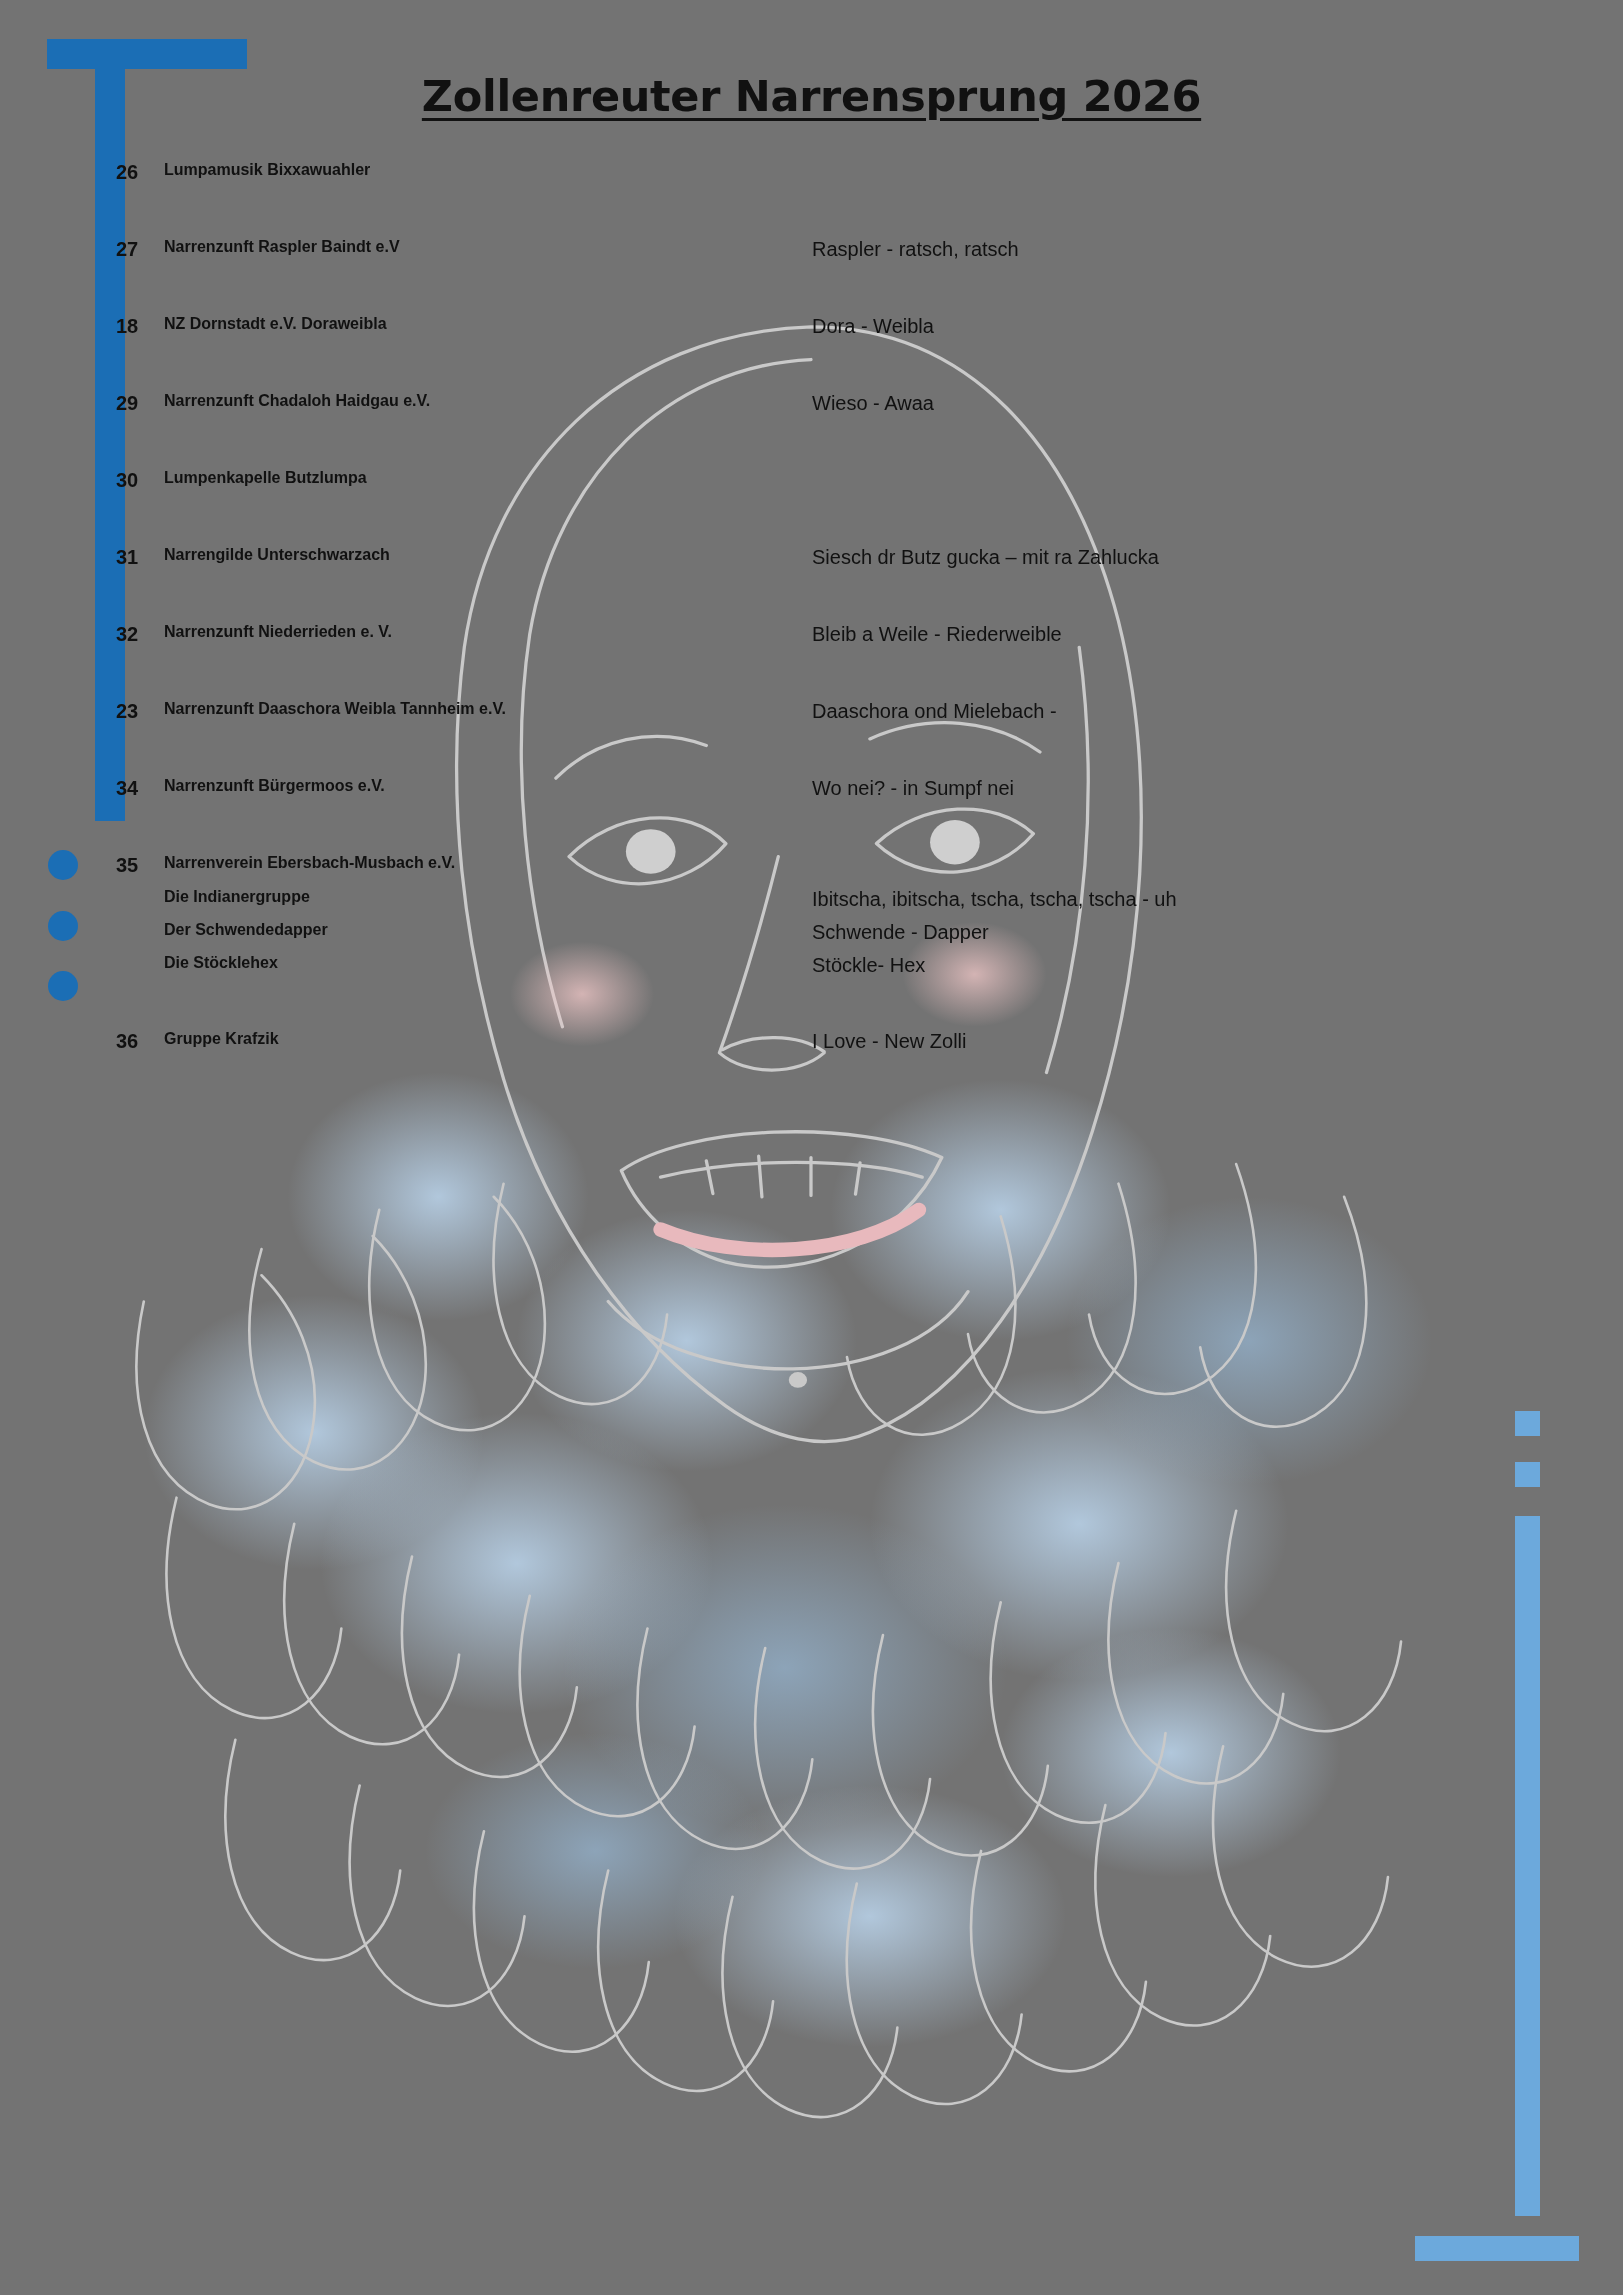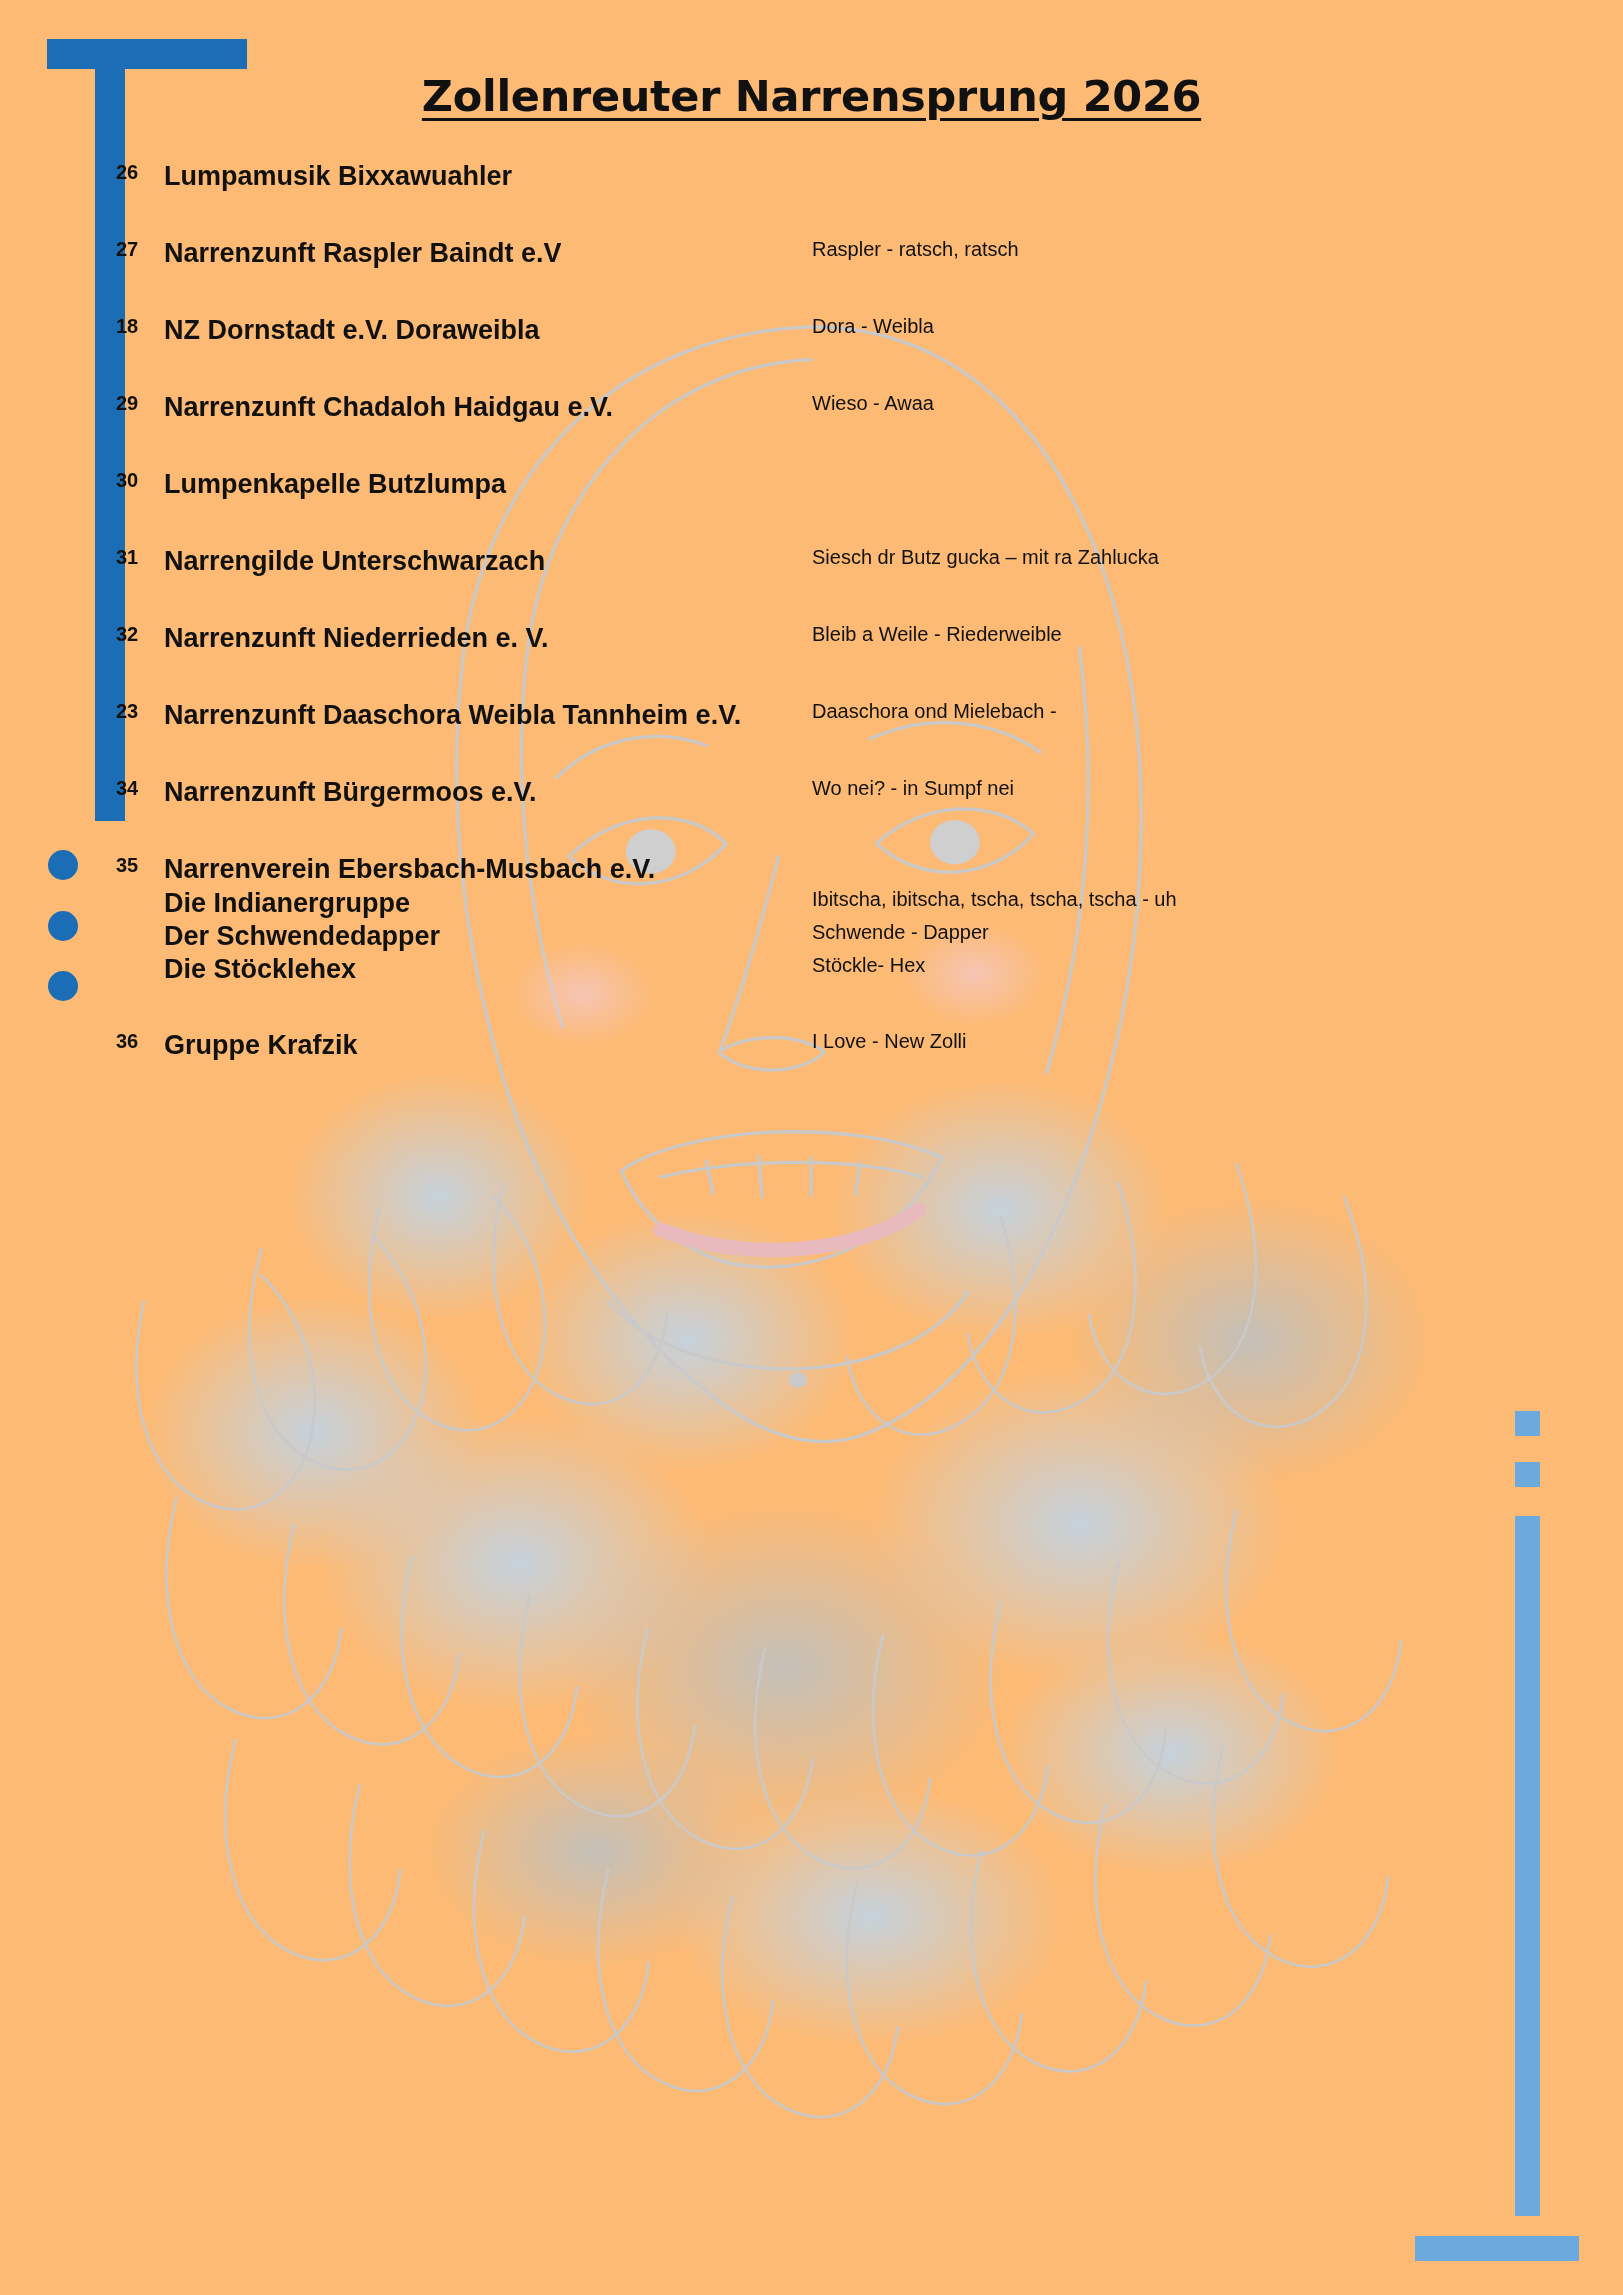--- a/index.html
+++ b/index.html
@@ -7,21 +7,21 @@
     padding: 0;
     background: #ffffff;
   }
   body {
     font-family: "Liberation Sans", sans-serif;
   }
   .page {
     position: relative;
     width: 1623px;
     height: 2295px;
-    background: #fdba74;
+    background: #737373;
     overflow: hidden;
   }
 
   
   .corner-tl {
     position: absolute;
     left: 47px;
     top: 39px;
     width: 200px;
     height: 782px;
@@ -134,21 +134,21 @@
     text-align: left;
     padding-left: 116px;
     box-sizing: border-box;
     font-size: 20px;
     font-weight: bold;
     color: #111111;
   }
   .col-name {
     width: 648px;
     flex: 0 0 648px;
-    font-size: 27px;
+    font-size: 16px;
     font-weight: bold;
     color: #111111;
   }
   .col-motto {
     flex: 1 1 auto;
     font-size: 20px;
     font-weight: normal;
     color: #111111;
   }
   .spacer-lg { height: 43px; }

